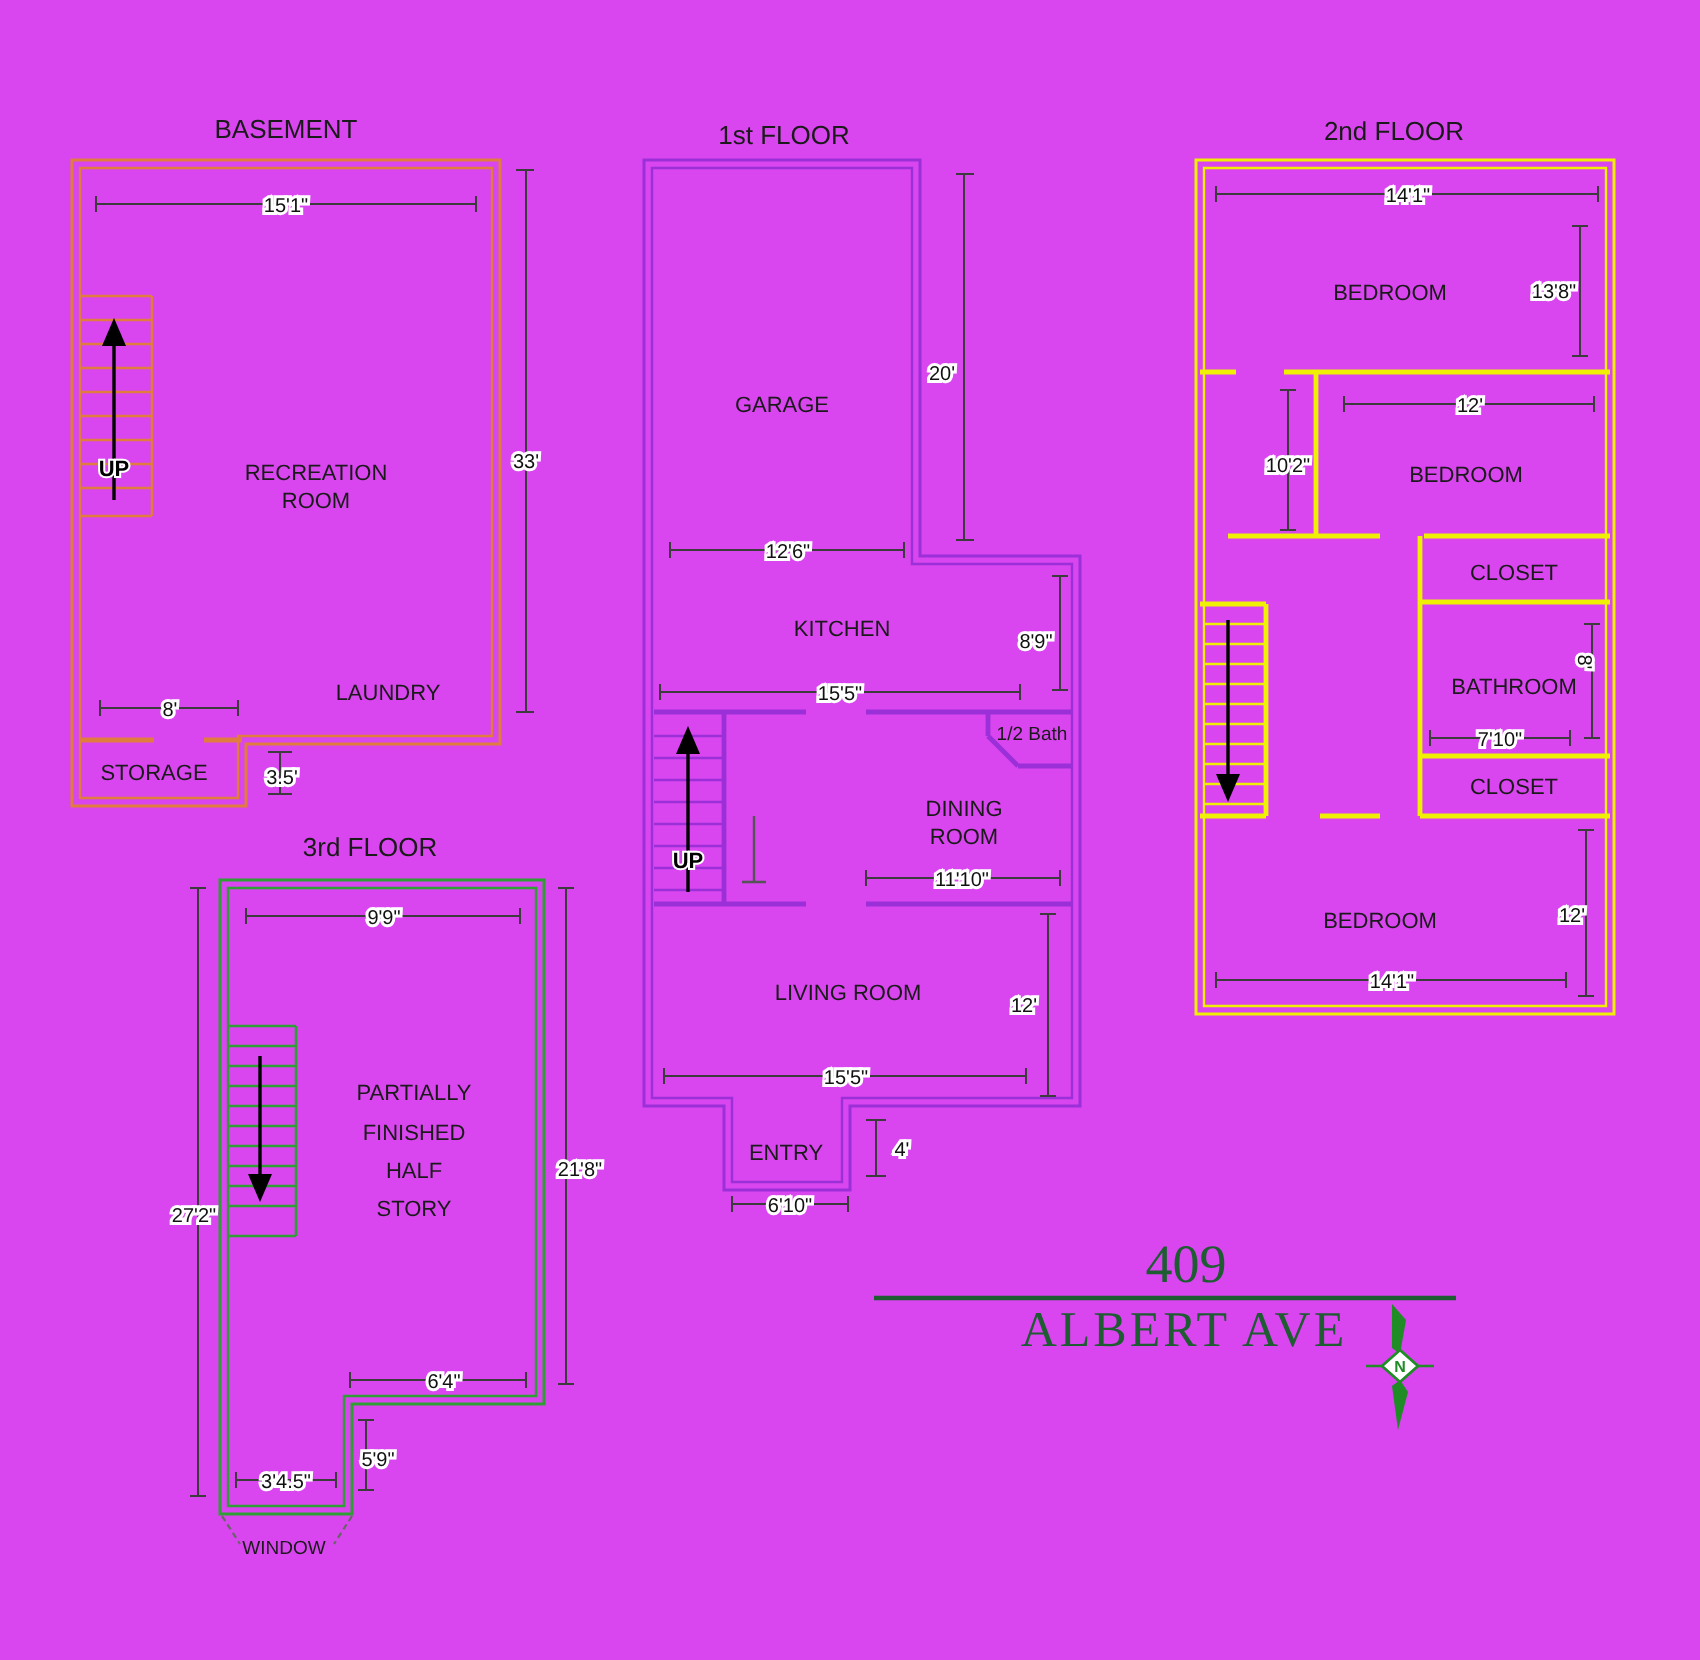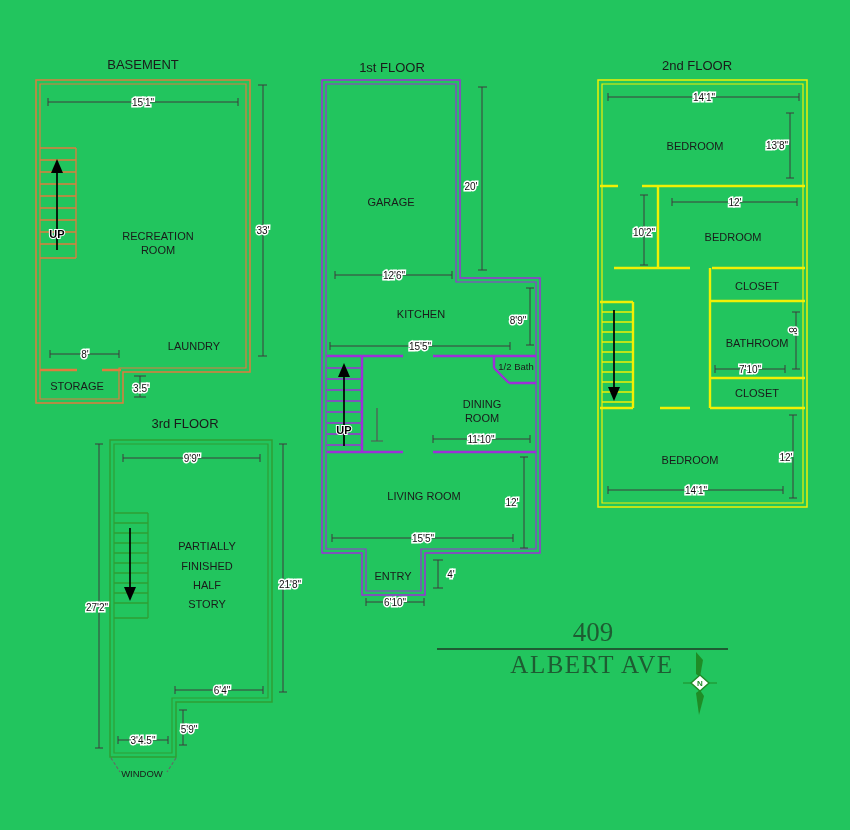--- a/index.html
+++ b/index.html
@@ -1,16 +1,16 @@
 <!DOCTYPE html>
 <html style="--basement: #E07C3E; --first_floor: #9C30D8; --second_floor: #F0F005; --third_floor: #2F9E35; --address_text: #1E5C32; --compass: #1F8C26; --dimension: #3C3C3C; --label: #1A1A1A;"><head>
 <meta charset="utf-8">
 <style>
   html,body{margin:0;padding:0;background:#fff;}
-  .canvas{width:850px;height:830px;position:relative;background:#22c55e;}
+  .canvas{width:850px;height:830px;position:relative;background:#d946ef;}
   svg{display:block;}
 
   
   .wall-outer{fill:none;stroke-width:1.5;}
   .wall-inner{fill:none;stroke-width:1.2;}
   .wall-int{fill:none;stroke-width:2.4;}
   .tread{fill:none;stroke-width:1.3;}
   .c-bm{stroke:var(--basement);}
   .c-f1{stroke:var(--first_floor);}
   .c-f2{stroke:var(--second_floor);}

